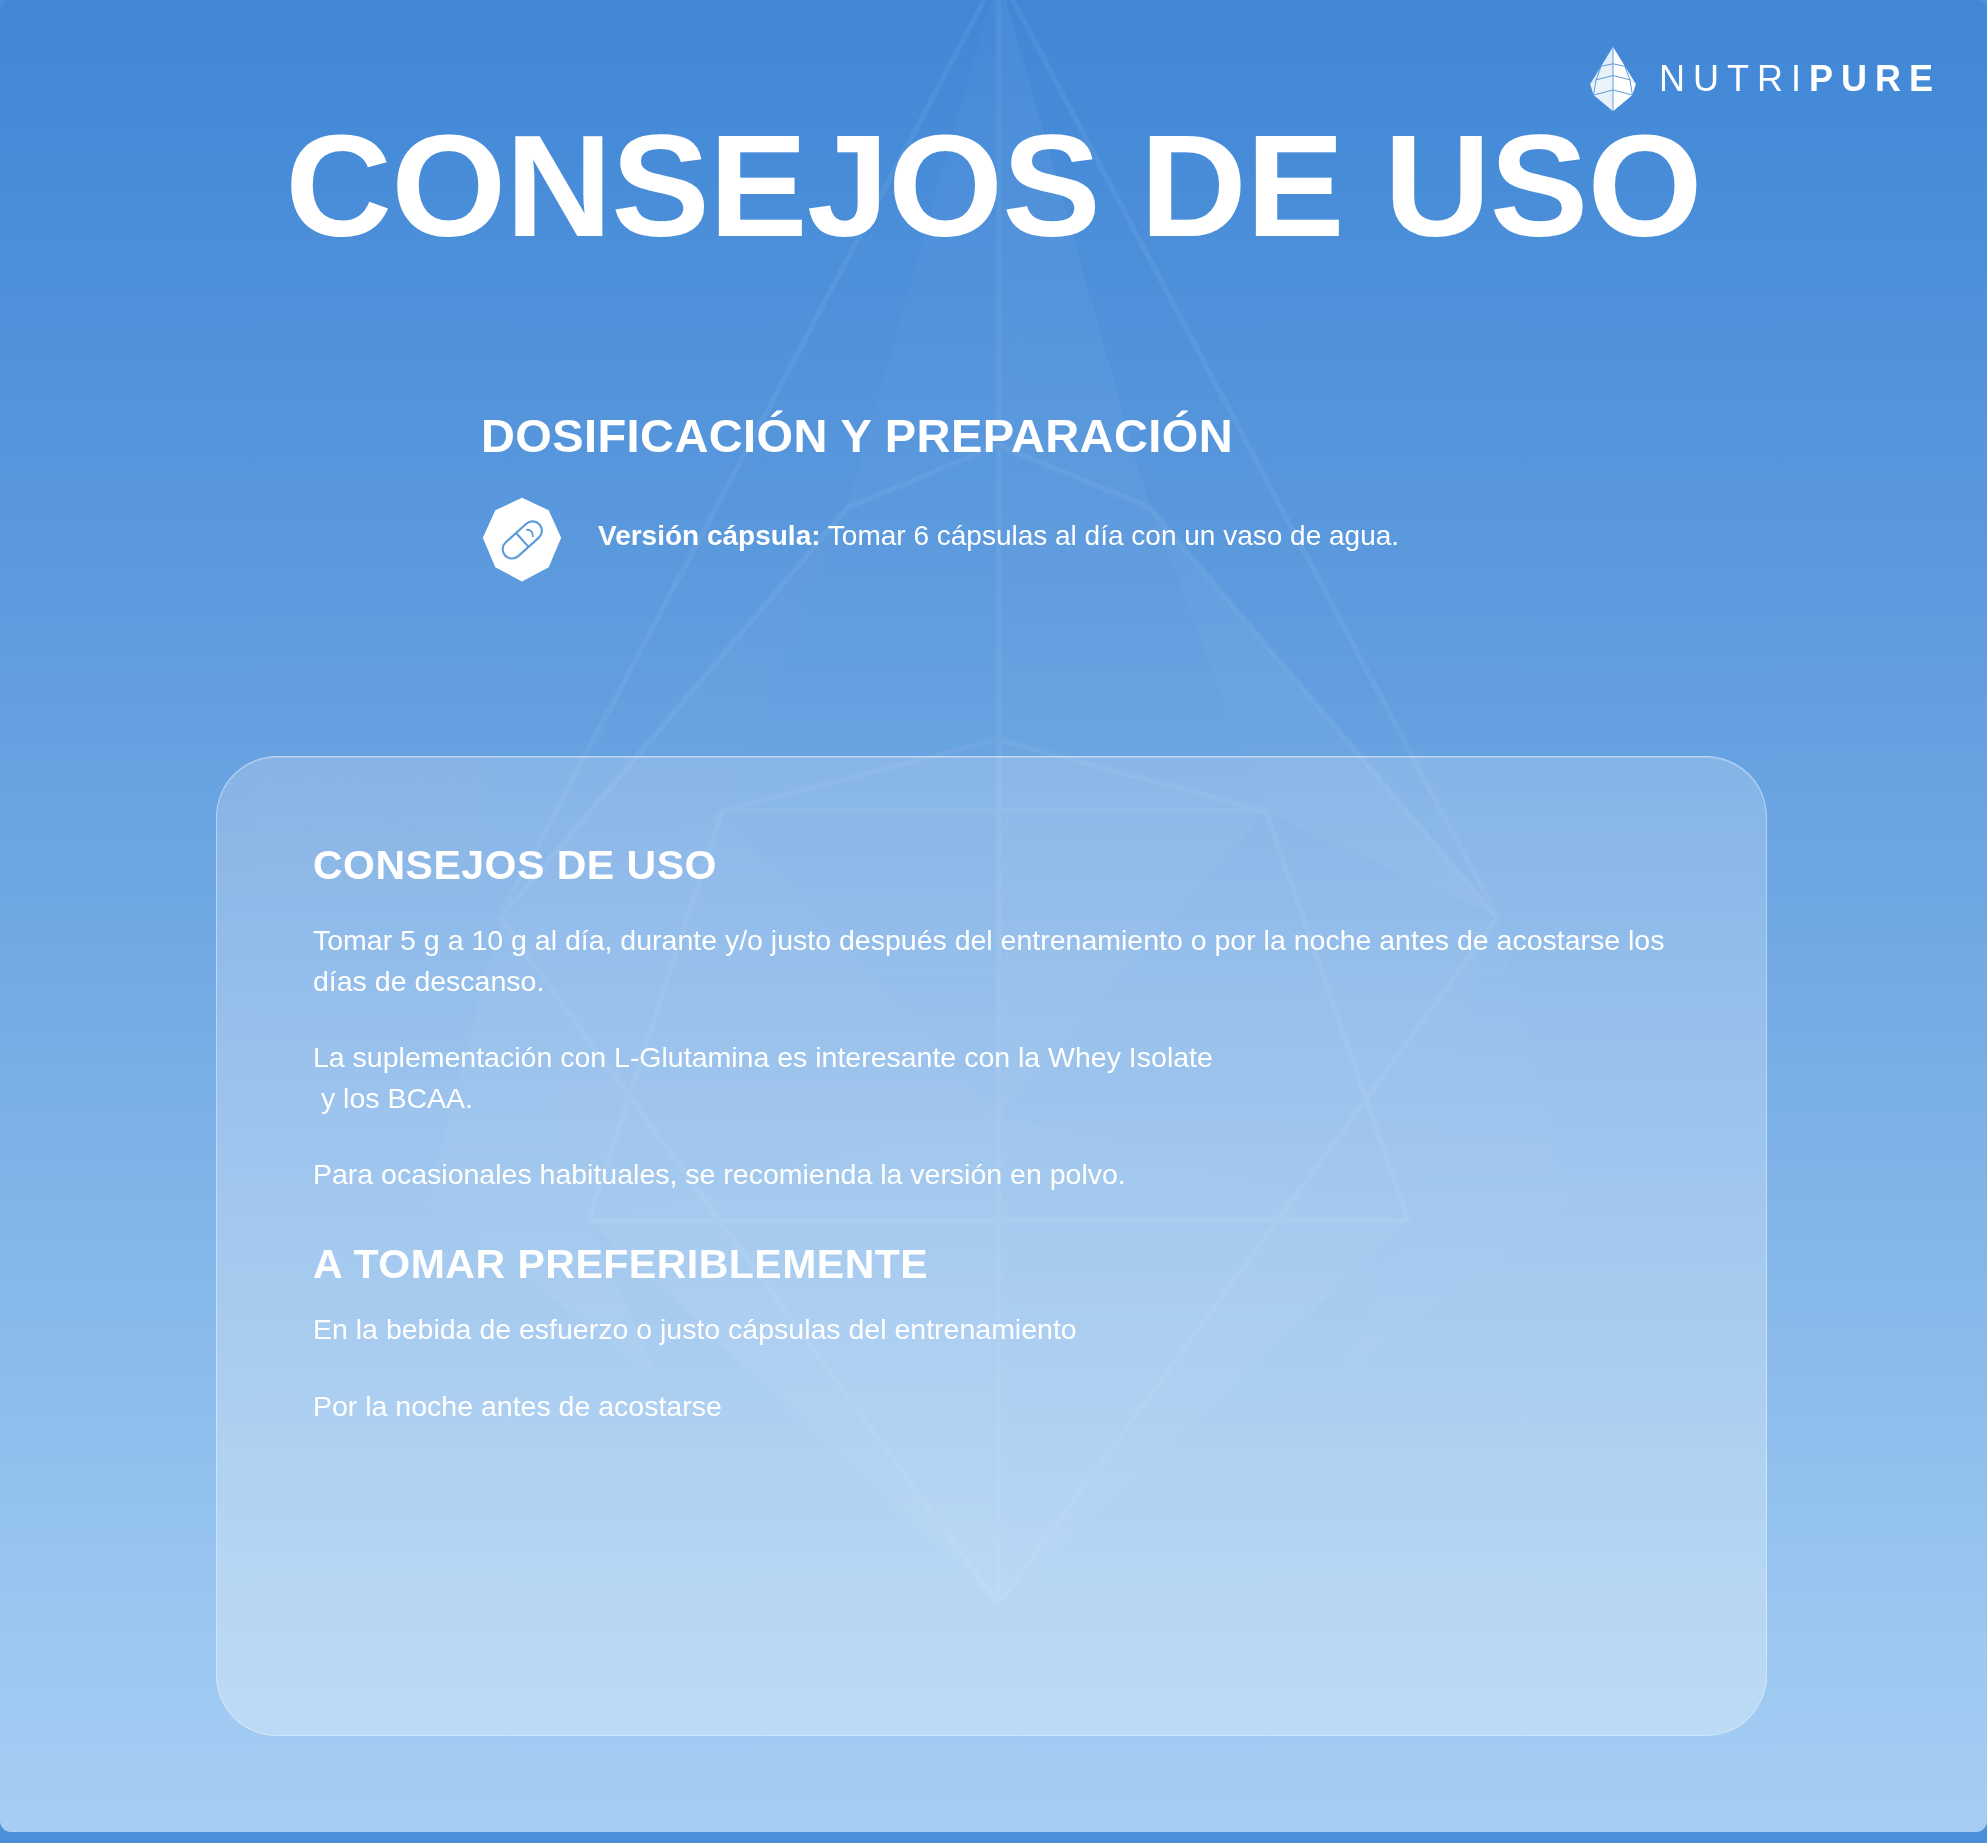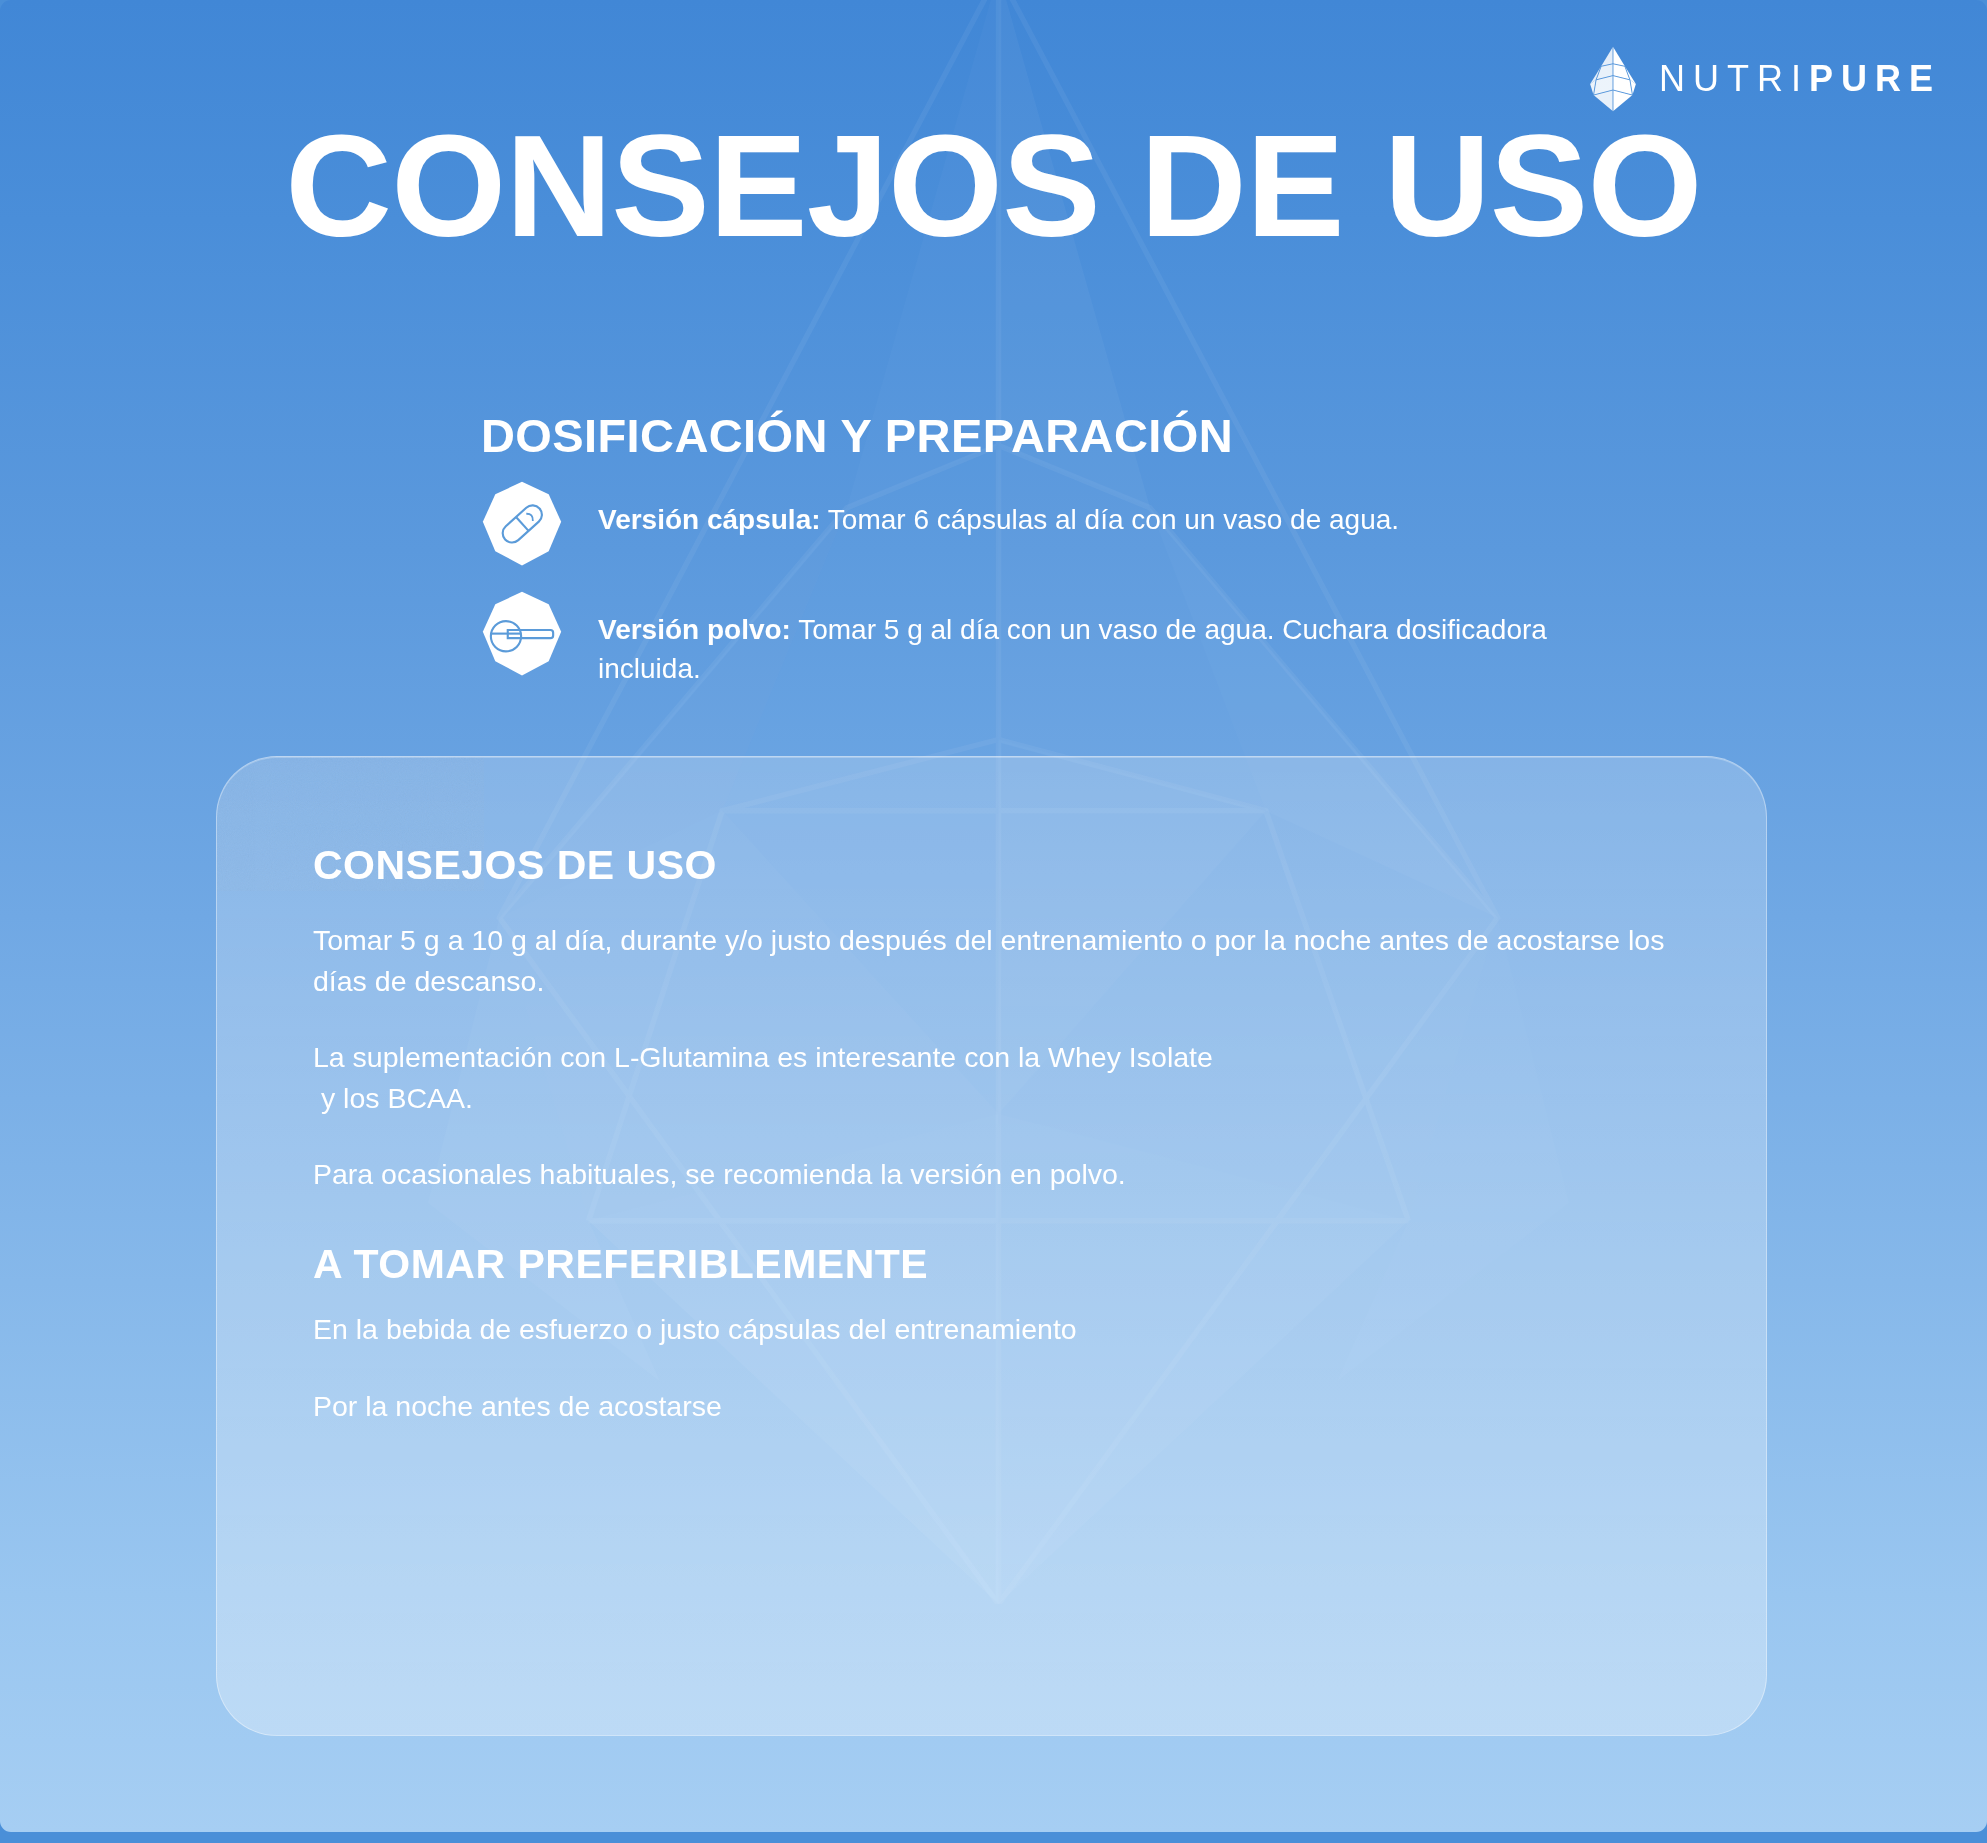--- a/index.html
+++ b/index.html
@@ -85,21 +85,21 @@
     left:481px;
     top:410px;
     width:1248px;
   }
   #dosage-title {
     color:#ffffff;
     font-weight:700;
     font-size:47px;
     letter-spacing:0.4px;
     line-height:1.1;
-    margin-bottom:18px;
+    margin-bottom:34px;
   }
   .dose-row {
     display:flex;
     align-items:flex-start;
     gap:35px;
     margin-bottom:21.4px;
   }
   .dose-row .octa { flex:0 0 auto; width:82px; height:89px; display:block; }
   .dose-row .dose-text {
     color:#ffffff;
@@ -237,31 +237,20 @@
         <polygon points="46,2 76,16 90,47 76,80 46,96 16,80 2,47 16,16" fill="#ffffff"></polygon>
         <g transform="rotate(-42 46 49)">
           <rect x="20" y="39" width="52" height="21" rx="10.5" ry="10.5" fill="none" stroke="#5b9bd9" stroke-width="2.4"></rect>
           <line x1="46" y1="39" x2="46" y2="60" stroke="#5b9bd9" stroke-width="2.4"></line>
           <path d="M57 44 q6 5 0 11" fill="none" stroke="#5b9bd9" stroke-width="2"></path>
         </g>
       </svg>
       <p class="dose-text"><b>Versión cápsula:</b><span> Tomar 6 cápsulas al día con un vaso de agua.</span></p>
     </div>
 
-    <div class="dose-row">
-      <svg class="octa" viewBox="0 0 92 100" aria-hidden="true">
-        <polygon points="46,2 76,16 90,47 76,80 46,96 16,80 2,47 16,16" fill="#ffffff"></polygon>
-        <g fill="none" stroke="#5b9bd9" stroke-width="2.4">
-          <circle cx="28" cy="52" r="17"></circle>
-          <line x1="11" y1="49" x2="45" y2="49"></line>
-          <path d="M30 45 h48 a3 3 0 0 1 3 3 v3 a3 3 0 0 1 -3 3 h-48 z"></path>
-        </g>
-      </svg>
-      <p class="dose-text"><b>Versión polvo:</b><span> Tomar 5 g al día con un vaso de agua. Cuchara dosificadora incluida.</span></p>
-    </div>
   </section>
 
   <section id="tips-card">
     <svg id="card-noise" aria-hidden="true" viewBox="0 0 300 150" width="267" height="134">
       <defs>
         <filter id="grain">
           <feTurbulence type="fractalNoise" baseFrequency="0.85" numOctaves="3" seed="7"></feTurbulence>
           <feColorMatrix type="saturate" values="0"></feColorMatrix>
           <feComponentTransfer>
               <feFuncA type="linear" slope="0.16"></feFuncA>

